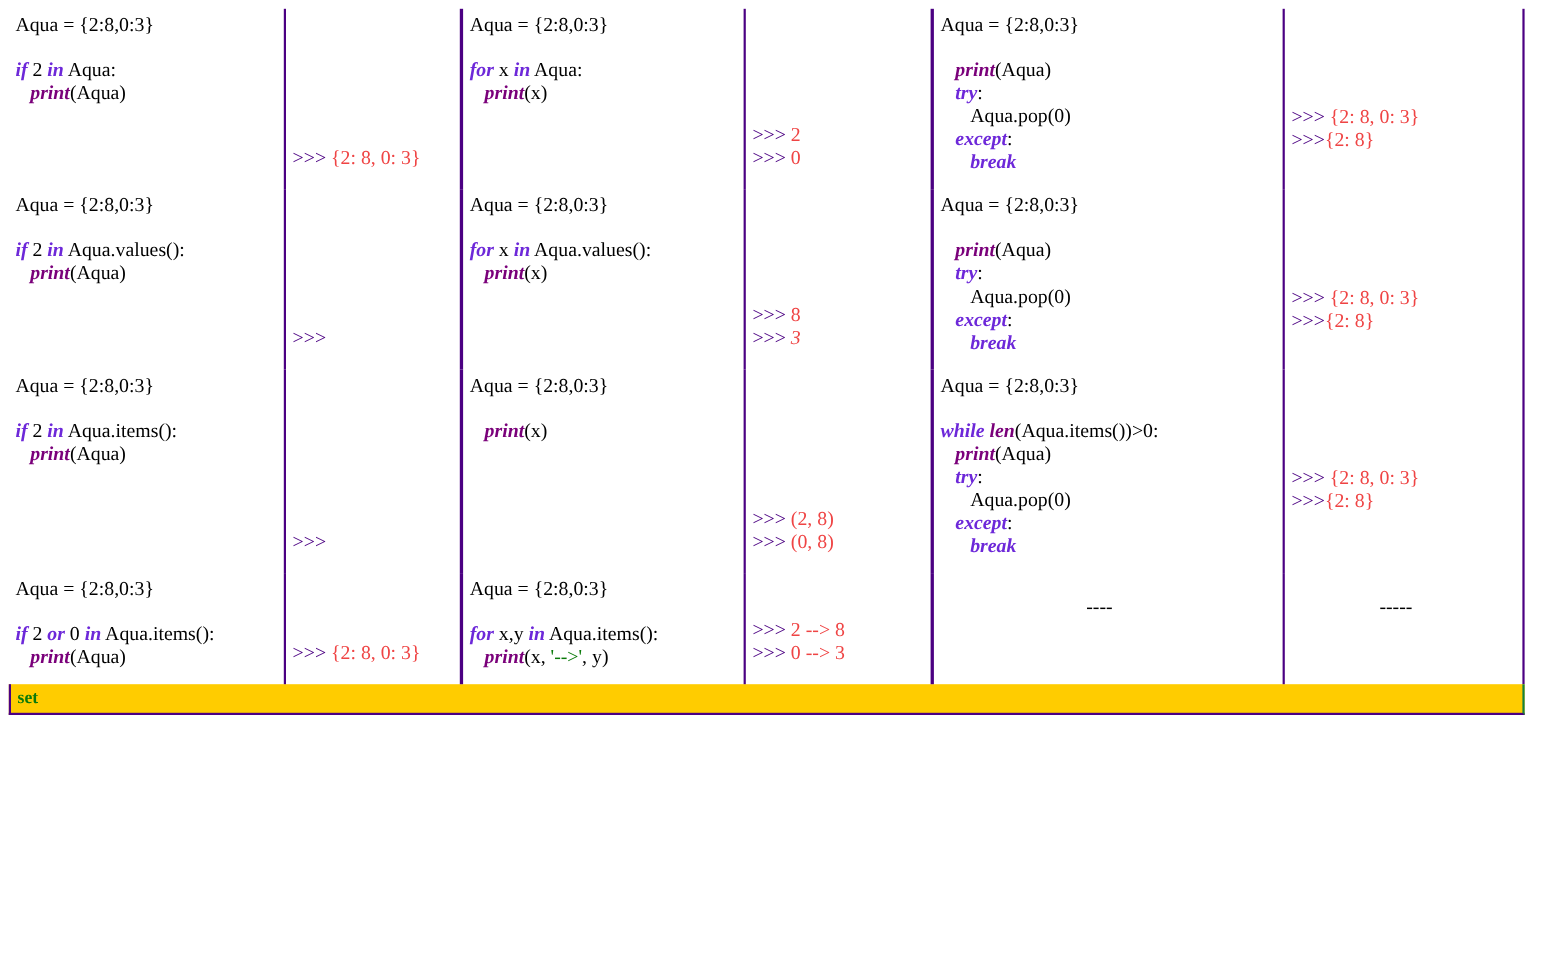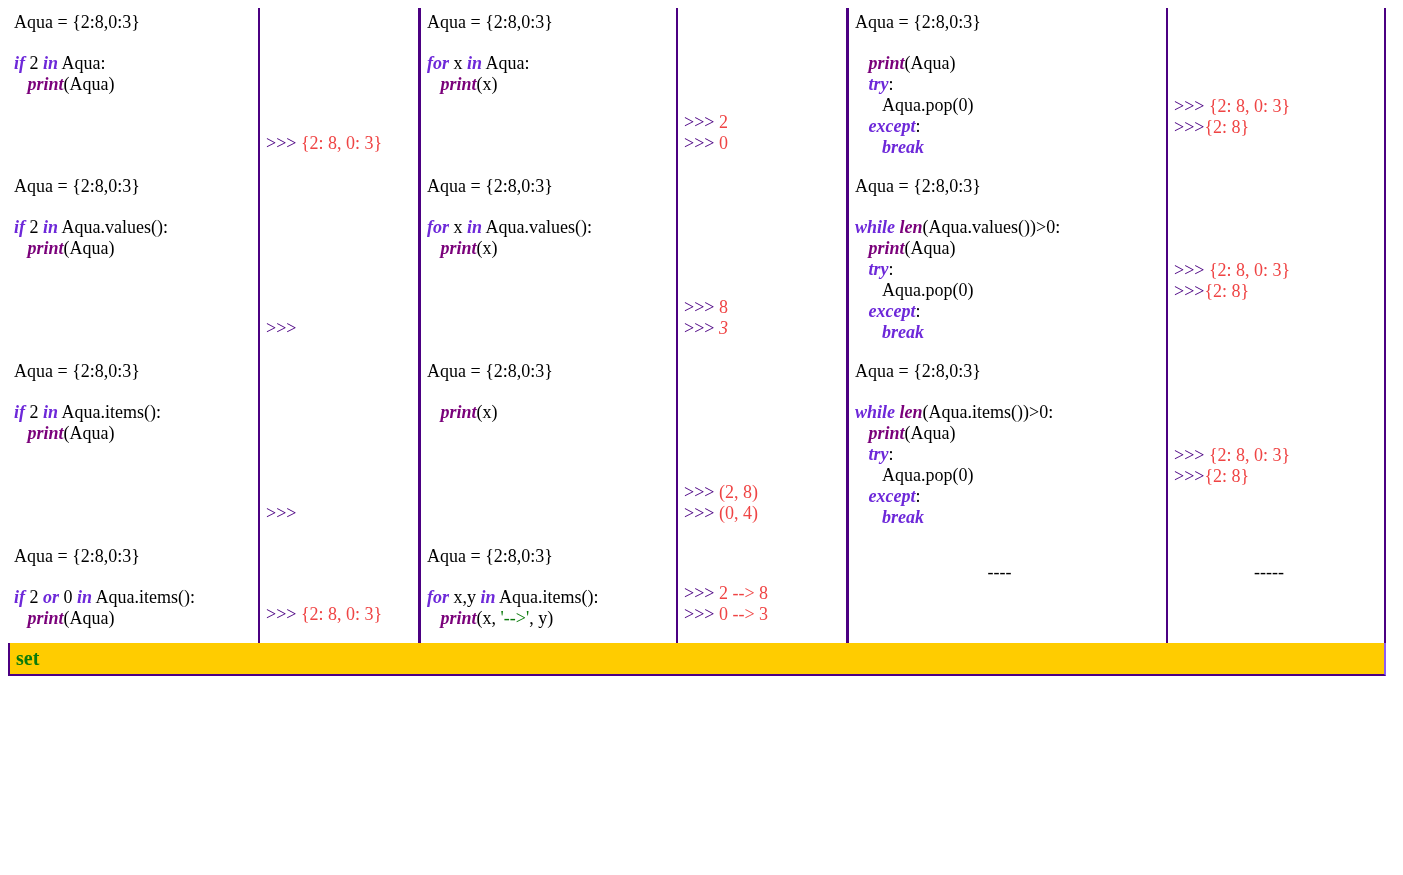--- a/index.html
+++ b/index.html
@@ -30,23 +30,23 @@
   .str { color: #0a7a0a; }
   .blank { height: 20px; }
   .dash { text-align: center; padding-top: 20px; }
   .footer {
     width: 1378px;
     background: #ffcc00;
     color: #0a7a0a;
     font-weight: bold;
     padding: 4px 6px;
     border-left: 2px solid #4b0082;
-    border-right: 2px solid #8b5cf6;
+    border-right: 2px solid #15803d;
     border-bottom: 2px solid #4b0082;
-    font-size: 20px;
+    font-size: 16px;
   }
   .grid { border-right: 2px solid #4b0082; }
   .outcell { display:flex; flex-direction:column; justify-content:flex-end; padding-bottom:18px;}
 </style>
 </head>
 <body>
 
 <div class="grid">
 
   <div class="cell c1">
@@ -97,21 +97,20 @@
     <div><span class="kw">for</span><span> x </span><span class="kw">in</span><span> Aqua.values():</span></div>
     <div>&nbsp;&nbsp;&nbsp;<span class="fn">print</span><span>(x)</span></div>
   </div>
   <div class="cell c4 outcell">
     <div><span class="pr">&gt;&gt;&gt; </span><span class="out">8</span></div>
     <div><span class="pr">&gt;&gt;&gt; </span><span class="out" style="font-style:italic">3</span></div>
   </div>
   <div class="cell c5">
     <div>Aqua = {2:8,0:3}</div>
     <div class="blank"></div>
-    <div><span class="kw">while</span> <span class="fn">len</span><span>(Aqua.values())&gt;0:</span></div>
     <div>&nbsp;&nbsp;&nbsp;<span class="fn">print</span><span>(Aqua)</span></div>
     <div>&nbsp;&nbsp;&nbsp;<span class="kw">try</span>:</div>
     <div>&nbsp;&nbsp;&nbsp;&nbsp;&nbsp;&nbsp;<span>Aqua.pop(0)</span></div>
     <div>&nbsp;&nbsp;&nbsp;<span class="kw">except</span>:</div>
     <div>&nbsp;&nbsp;&nbsp;&nbsp;&nbsp;&nbsp;<span class="kw">break</span></div>
   </div>
   <div class="cell c6 outcell" style="justify-content:flex-start;padding-top:88px;">
     <div><span class="pr">&gt;&gt;&gt; </span><span class="out">{2: 8, 0: 3}</span></div>
     <div><span class="pr">&gt;&gt;&gt;</span><span class="out">{2: 8}</span></div>
   </div>
@@ -125,21 +124,21 @@
   <div class="cell c2 outcell">
     <div class="pr">&gt;&gt;&gt;</div>
   </div>
   <div class="cell c3">
     <div>Aqua = {2:8,0:3}</div>
     <div class="blank"></div>
     <div>&nbsp;&nbsp;&nbsp;<span class="fn">print</span><span>(x)</span></div>
   </div>
   <div class="cell c4 outcell">
     <div><span class="pr">&gt;&gt;&gt; </span><span class="out">(2, 8)</span></div>
-    <div><span class="pr">&gt;&gt;&gt; </span><span class="out">(0, 4)</span></div>
+    <div><span class="pr">&gt;&gt;&gt; </span><span class="out">(0, 8)</span></div>
   </div>
   <div class="cell c5">
     <div>Aqua = {2:8,0:3}</div>
     <div class="blank"></div>
     <div><span class="kw">while</span> <span class="fn">len</span><span>(Aqua.items())&gt;0:</span></div>
     <div>&nbsp;&nbsp;&nbsp;<span class="fn">print</span><span>(Aqua)</span></div>
     <div>&nbsp;&nbsp;&nbsp;<span class="kw">try</span>:</div>
     <div>&nbsp;&nbsp;&nbsp;&nbsp;&nbsp;&nbsp;<span>Aqua.pop(0)</span></div>
     <div>&nbsp;&nbsp;&nbsp;<span class="kw">except</span>:</div>
     <div>&nbsp;&nbsp;&nbsp;&nbsp;&nbsp;&nbsp;<span class="kw">break</span></div>

